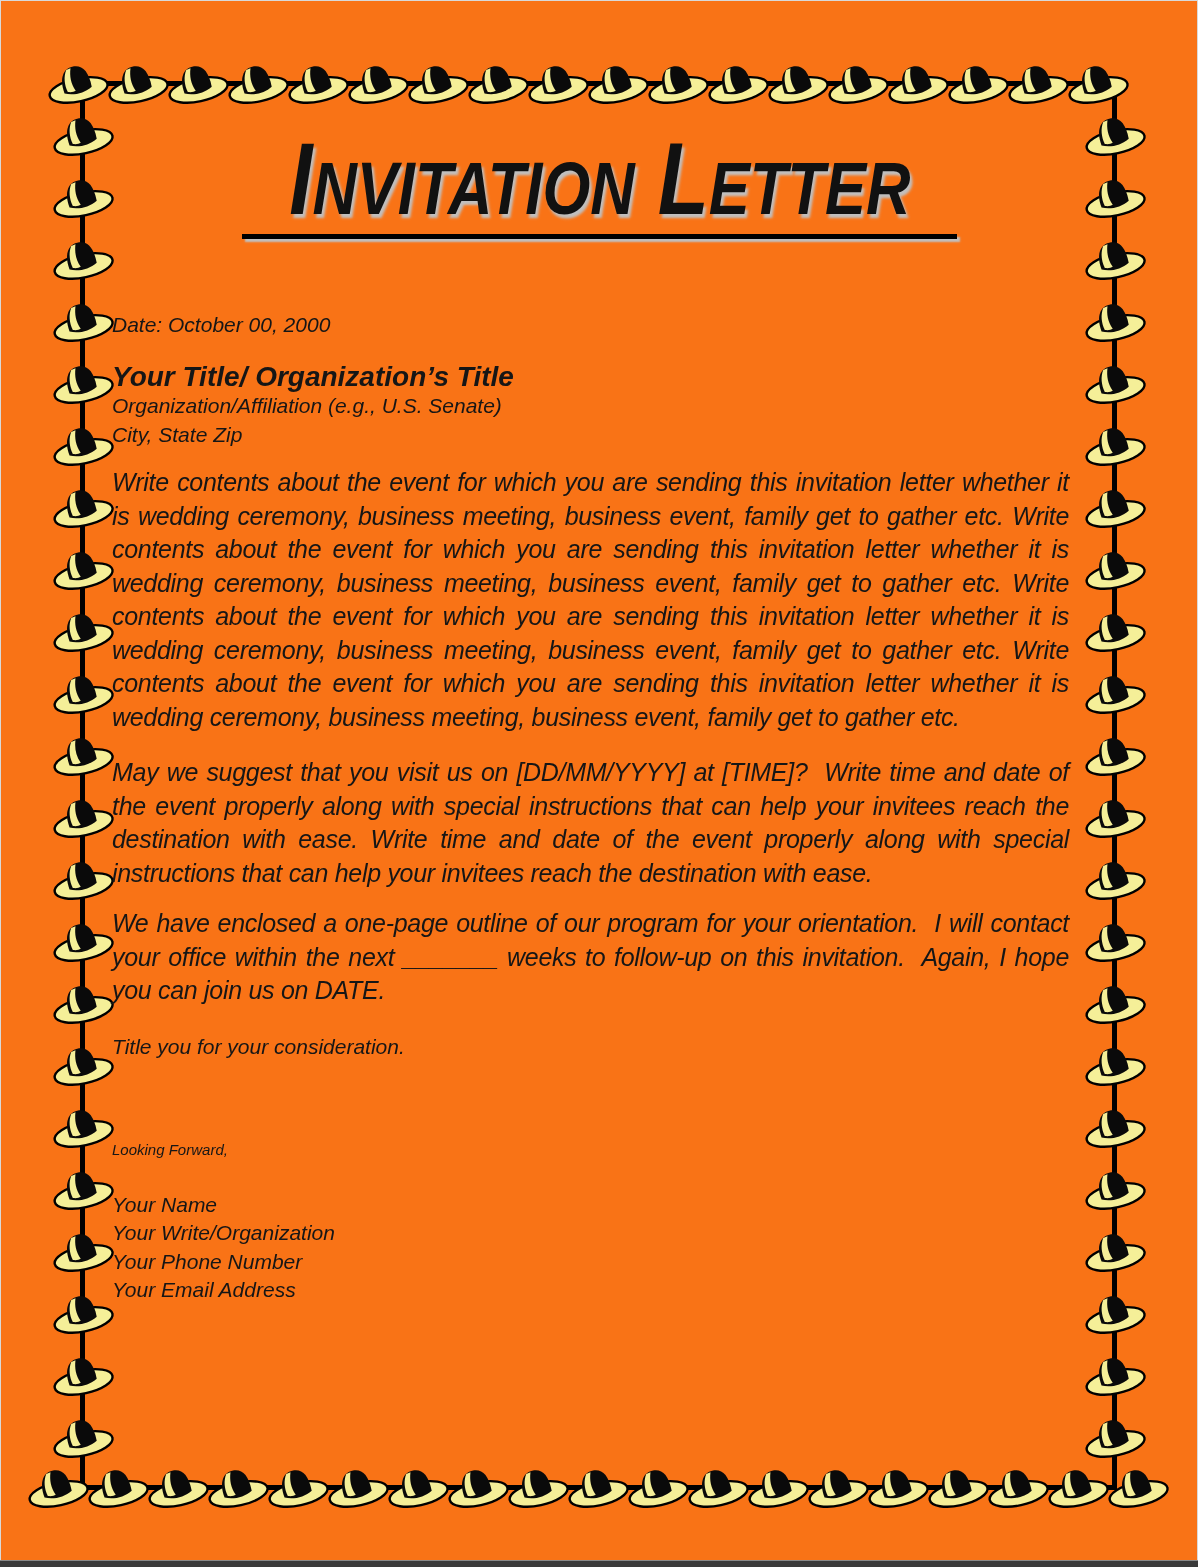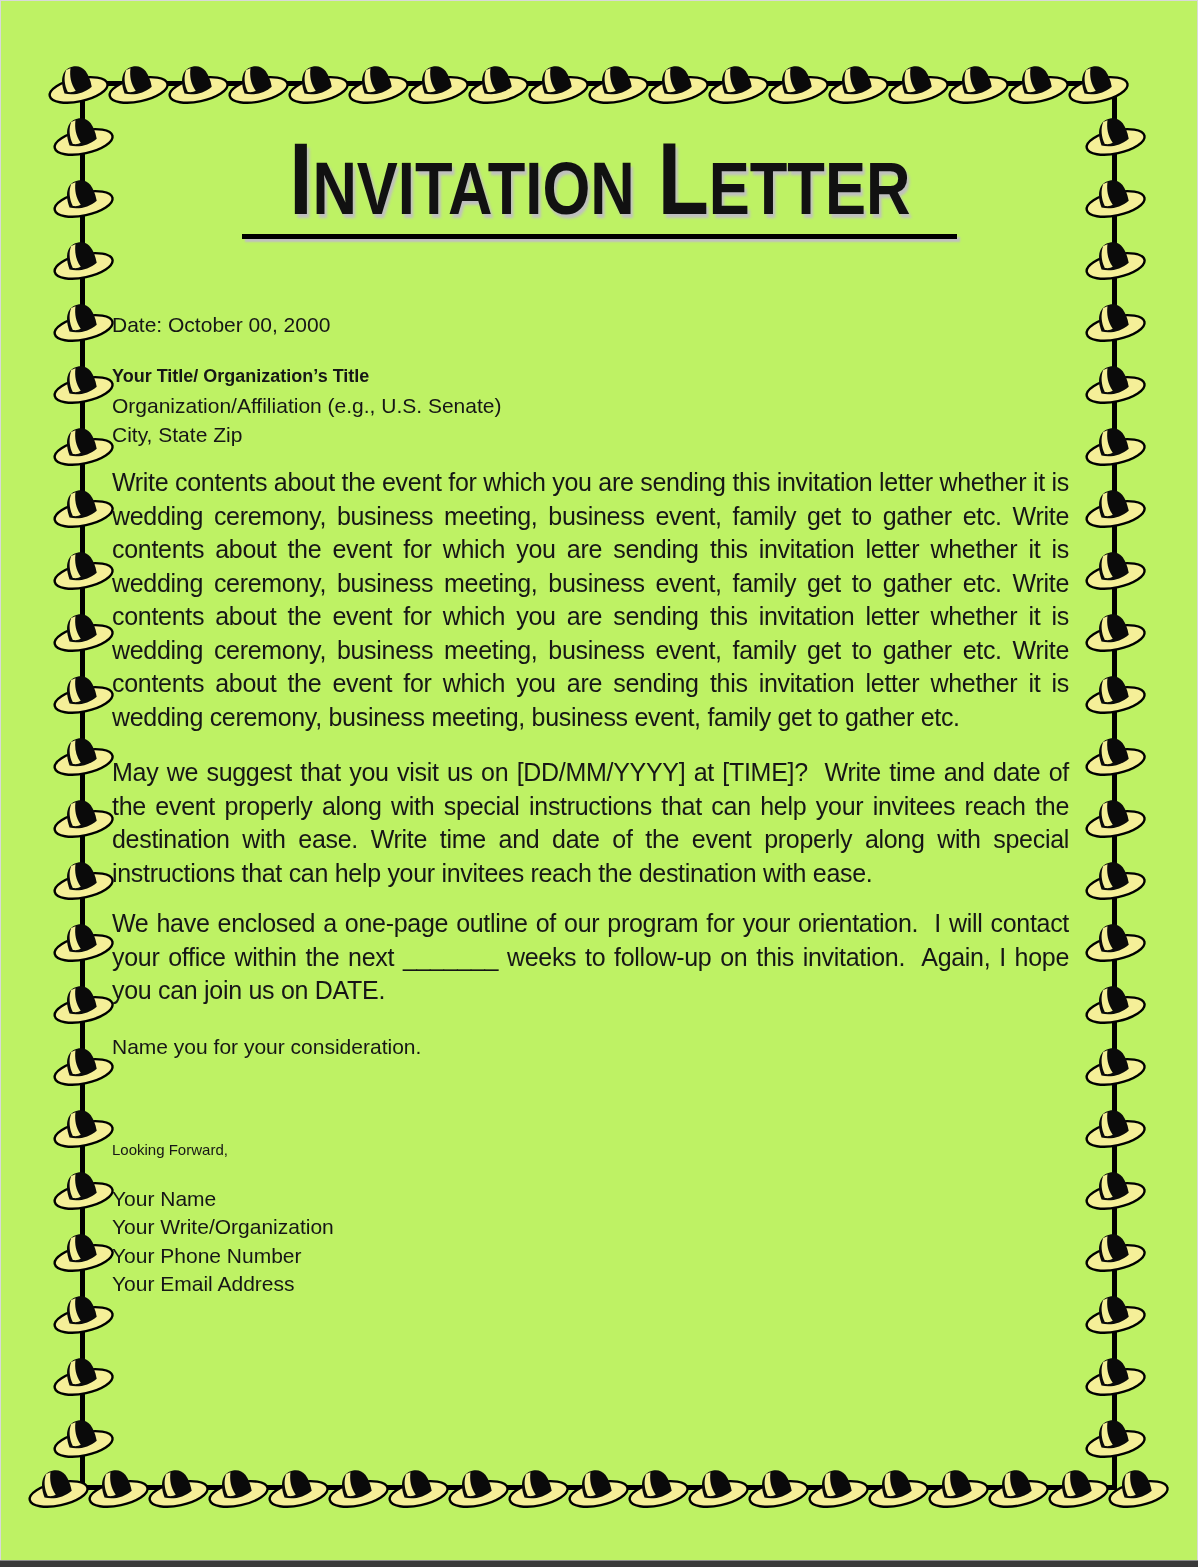--- a/index.html
+++ b/index.html
@@ -45,44 +45,44 @@
   .word-gap    { margin-left:28px; }
   .title-underline {
     width:715px; height:5px; background:#000;
     margin:4px auto 0 auto;
     box-shadow:3px 3px 2px #c0c0c0;
   }
 
   
   .date-line   { margin-top:69px; font-size:21px; line-height:33px; }
   .recipient   { margin-top:21px; font-size:21px; line-height:29px; }
-  .recipient-title { font-weight:700; font-size:18px; }
+  .recipient-title { font-weight:700; font-size:28px; }
   .salutation  { margin-top:57px; font-size:21px; line-height:33px; }
   .body-para {
     margin:17px 18px 0 0;
     font-size:25px; line-height:33.5px;
     letter-spacing:-0.3px;
     text-align:justify;
   }
   #para-2 { margin-top:22px; }
   #para-3 { margin-top:17px; }
   .thanks  { margin-top:22px; font-size:21px; line-height:33.5px; }
   .closing { margin-top:70px; font-size:15px; line-height:33.5px; }
-  .signature { margin-top:18px; font-size:21px; line-height:28.6px; }
+  .signature { margin-top:24px; font-size:21px; line-height:28.6px; }
 
   .footer-bar {
     position:absolute; left:0; bottom:0; width:100%; height:6px;
     background:#3a3a3a; z-index:4;
     border-top:1px solid #8a8a8a;
   }
 </style>
 </head>
 <body>
 
-<div class="page" style="background: #bef264;">
+<div class="page" style="background: #f97316; font-style: italic;">
 
   <div class="frame-line" id="line-top" style="background: rgb(0, 0, 0);"></div>
   <div class="frame-line" id="line-bottom" style="background: rgb(0, 0, 0);"></div>
   <div class="frame-line" id="line-left" style="background: rgb(0, 0, 0);"></div>
   <div class="frame-line" id="line-right" style="background: rgb(0, 0, 0);"></div>
 
   <div id="hat-layer">
       <svg class="hat" style="left:46px;top:61px" width="64" height="46" viewBox="0 0 64 46">
         <g transform="rotate(-12 32 26)">
           <ellipse cx="32" cy="29" rx="29.5" ry="11.5" fill="#f5ef98" stroke="#000000" stroke-width="2.4"></ellipse>
@@ -665,21 +665,21 @@
       <div class="recipient-title">Your Title/ Organization’s Title</div>
       <div>Organization/Affiliation (e.g., U.S. Senate)</div>
       <div>City, State Zip</div>
     </div>
 
 
     <p class="body-para" id="para-1">Write contents about the event for which you are sending this invitation letter whether it is wedding ceremony, business meeting, business event, family get to gather etc. Write contents about the event for which you are sending this invitation letter whether it is wedding ceremony, business meeting, business event, family get to gather etc. Write contents about the event for which you are sending this invitation letter whether it is wedding ceremony, business meeting, business event, family get to gather etc. Write contents about the event for which you are sending this invitation letter whether it is wedding ceremony, business meeting, business event, family get to gather etc.</p>
     <p class="body-para" id="para-2">May we suggest that you visit us on [DD/MM/YYYY] at [TIME]?&nbsp; Write time and date of the event properly along with special instructions that can help your invitees reach the destination with ease. Write time and date of the event properly along with special instructions that can help your invitees reach the destination with ease.</p>
     <p class="body-para" id="para-3">We have enclosed a one-page outline of our program for your orientation.&nbsp; I will contact your office within the next _______ weeks to follow-up on this invitation.&nbsp; Again, I hope you can join us on DATE.</p>
 
-    <div class="thanks">Name you for your consideration.</div>
+    <div class="thanks">Title you for your consideration.</div>
 
     <div class="closing">Looking Forward,</div>
 
     <div class="signature">
       <div>Your Name</div>
       <div>Your Write/Organization</div>
       <div>Your Phone Number</div>
       <div>Your Email Address</div>
     </div>
 

